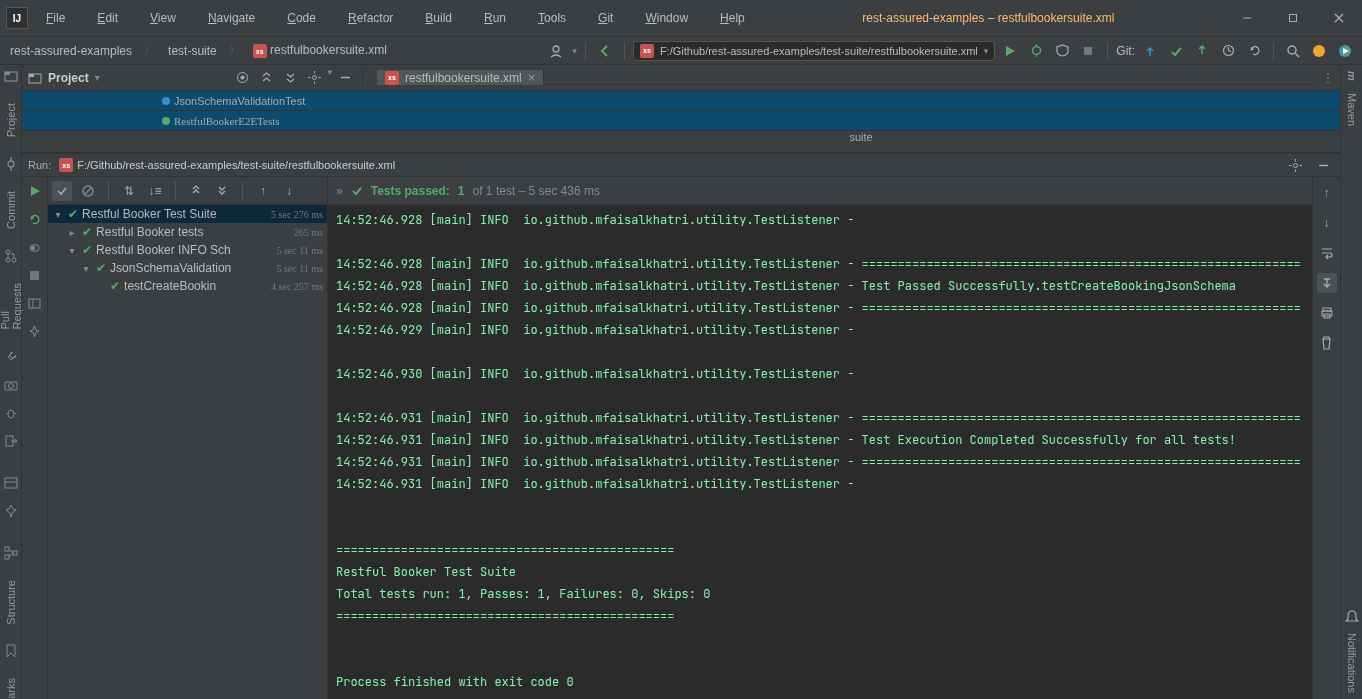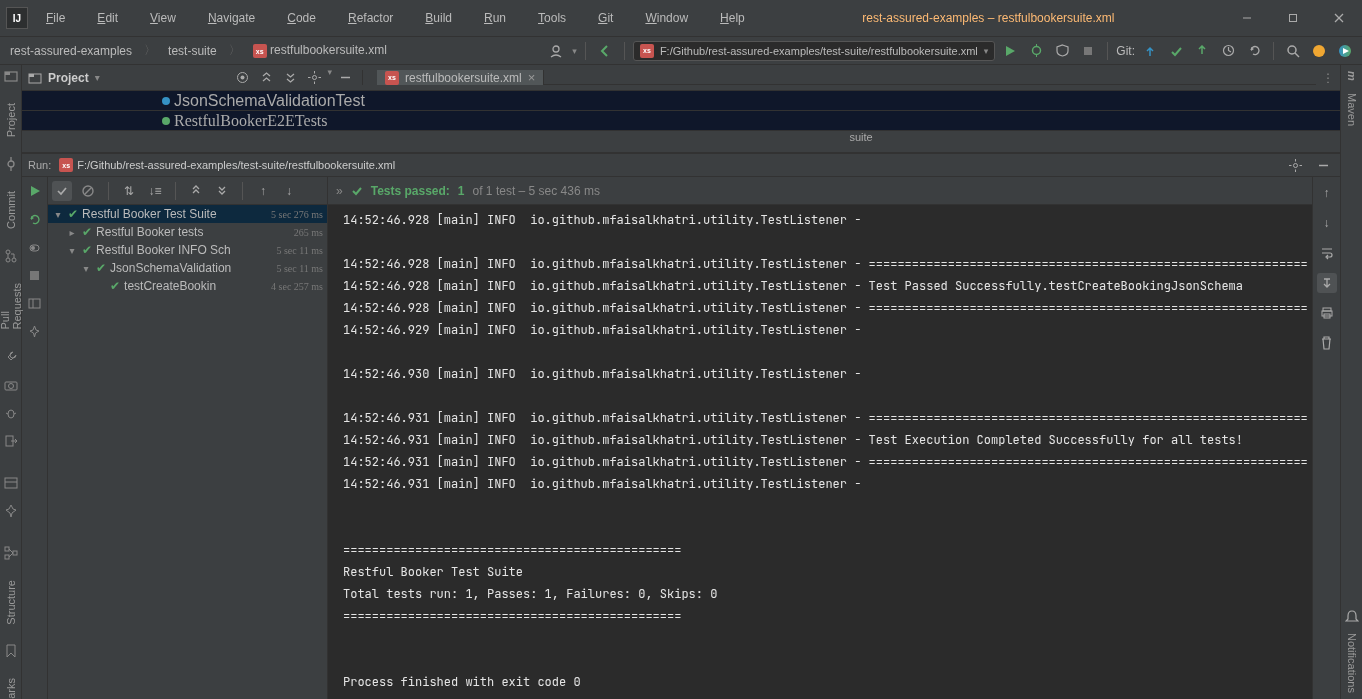--- a/index.html
+++ b/index.html
@@ -63,21 +63,21 @@
 .proj-label { font-weight:bold; color:#ccc; }
 .proj-chevron { color:#888; font-size:10px; }
 .proj-tools { margin-left:auto; display:flex; gap:2px; }
 .editor-tabs { flex:1; display:flex; align-items:stretch; background:#3c3f41; border-left:1px solid #323232; }
 .editor-tab { display:flex; align-items:center; gap:6px; padding:0 8px; background:#4e5254; border-right:1px solid #323232; cursor:pointer; position:relative; }
 .editor-tab.active { background:#515658; }
 .editor-tab .close { color:#999; font-size:13px; }
 .editor-tabs-rest { flex:1; border-bottom:1px solid #323232; }
 .tab-right-tools { display:flex; align-items:center; padding:0 6px; gap:6px; color:#888;}
 
-.filerow { height:20px; display:flex; padding-left:140px; background:#0f172a; border-bottom:1px solid #323232; font-size:16px; color:#aaa; gap:6px; }
+.filerow { height:20px; display:flex; padding-left:140px; background:#0c4a6e; border-bottom:1px solid #323232; font-size:11px; color:#aaa; gap:6px; }
 .filerow .file-chip { display:flex; align-items:center; gap:4px; }
 .filerow .file-chip .dot { width:8px; height:8px; border-radius:50%; }
 
 .structure-row { height:22px; display:flex; align-items:center; background:#3c3f41; border-bottom:1px solid #323232; padding-left:360px; font-size:11px; gap:8px; color:#aaa;flex-direction:column; }
 .structure-row .sep2 { color:#666; }
 
 .run-header { height:24px; display:flex; align-items:center; background:#3c3f41; border-top:1px solid #323232; border-bottom:1px solid #323232; padding:0 6px; gap:8px; }
 .run-header .run-label { font-size:11px; color:#aaa; }
 .run-header .run-path { font-size:11px; color:#ccc; display:flex; align-items:center; gap:4px; }
 .run-header .right { margin-left:auto; display:flex; gap:6px; }
@@ -93,21 +93,21 @@
 .test-toolbar .status { font-size:11px; color:#aaa; margin-left:auto; white-space:nowrap; }
 .test-tree { flex:1; overflow:auto; background:#3c3f41; font-size:12px; }
 .tree-row { display:flex; align-items:center; padding:2px 4px; gap:4px; cursor:pointer; white-space:nowrap; }
 .tree-row.sel { background:#0d293e; }
 .tree-row .chev { width:12px; text-align:center; color:#888; font-size:10px;}
 .tree-row .ok { color:#59a869; font-size:12px; }
 .tree-row .name { overflow:hidden; text-overflow:ellipsis; }
 .tree-row .time { margin-left:auto; font-size:10px; color:#777; padding-left:6px;font-family:Liberation Serif, serif;}
 
 .console-wrap { flex:1; display:flex; min-width:0; }
-.console { flex:1; background:#2b2b2b; font-family: "JetBrains Mono", Consolas, monospace; font-size:12px; line-height:22px; color:#e5e5e5; padding:4px 15px; overflow:auto; white-space:pre; }
+.console { flex:1; background:#2b2b2b; font-family: "JetBrains Mono", Consolas, monospace; font-size:12px; line-height:22px; color:#86efac; padding:4px 8px; overflow:auto; white-space:pre; }
 .console-toolbar-right { width:28px; background:#3c3f41; border-left:1px solid #323232; display:flex; flex-direction:column; align-items:center; padding-top:6px; gap:10px; }
 .console-toolbar-right .cbtn { width:20px; height:20px; display:flex; align-items:center; justify-content:center; cursor:pointer; color:#aaa;}
 
 .green { color:#59a869;font-weight:bold; }
 .gray { color:#888; }
 
 svg { display:block; }
 </style>
 </head>
 <body>

